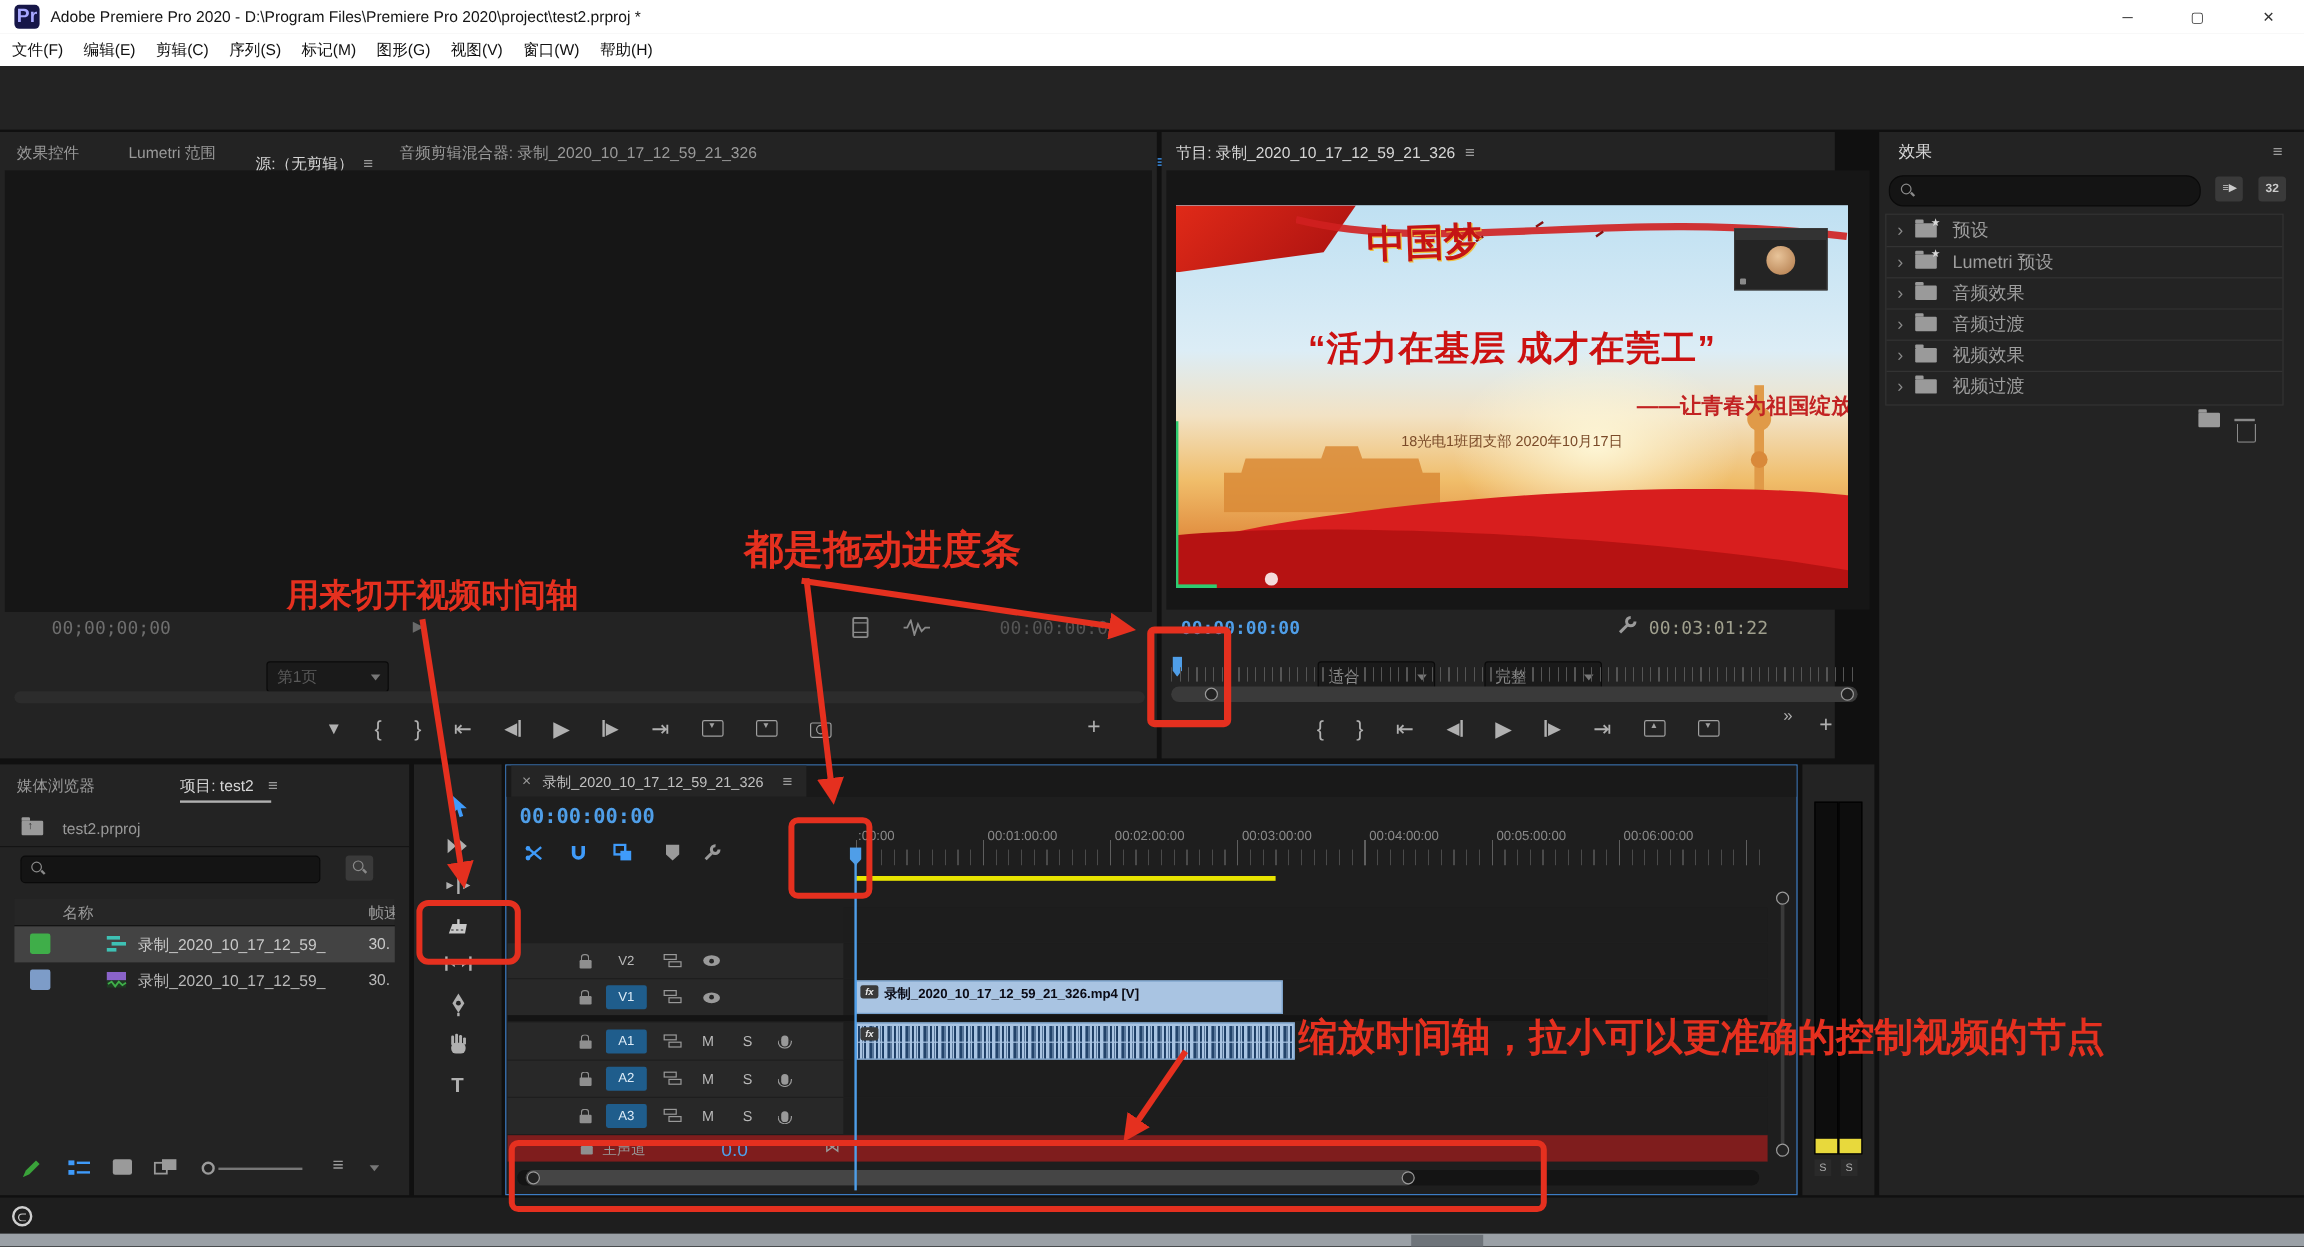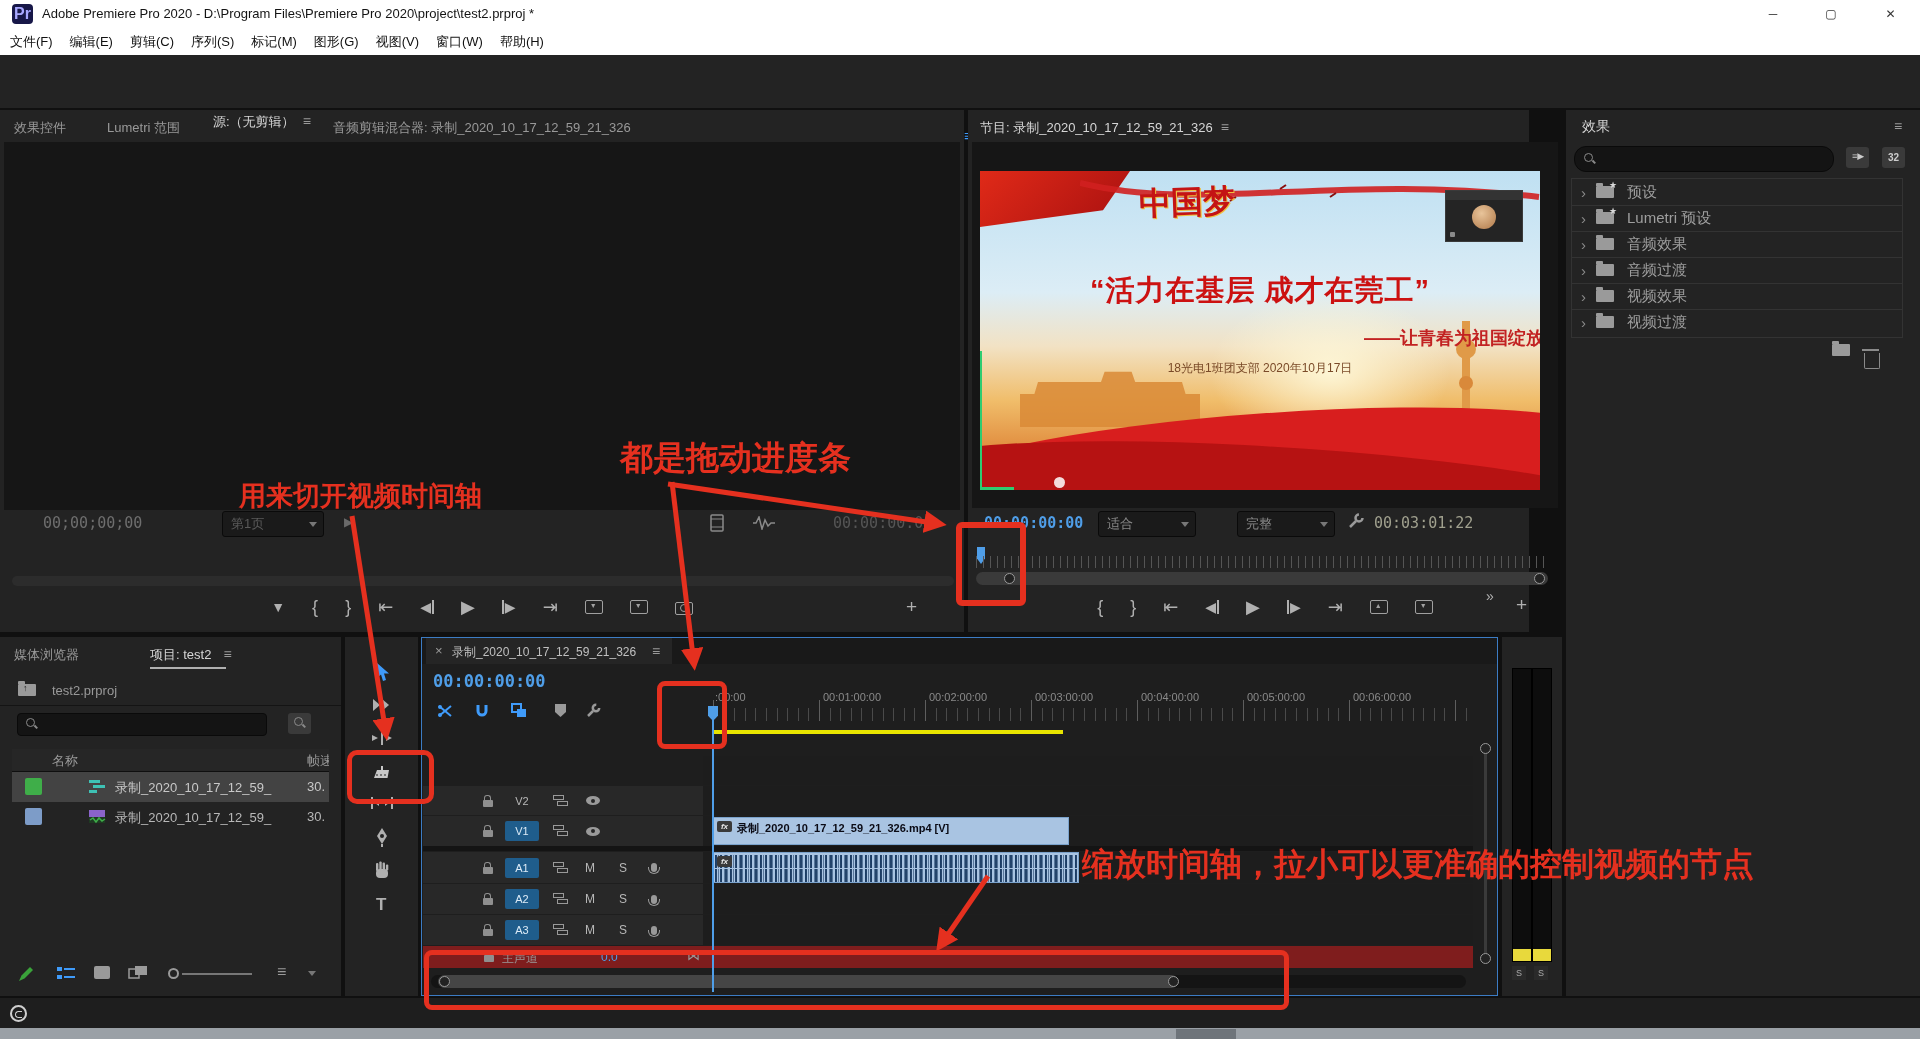--- a/index.html
+++ b/index.html
@@ -7,21 +7,21 @@
          font-family:"Liberation Sans",sans-serif;color:#b8b8b8;font-size:13px;}
   .a{position:absolute;}
   .panel{position:absolute;background:#232323;}
   .mono{font-family:"DejaVu Sans Mono",monospace;}
   .tab{color:#999;font-size:13px;white-space:nowrap;}
   .tab.active{color:#d6d6d6;}
   .ham{color:#9a9a9a;font-size:14px;}
   .tc-dim{color:#6e6e6e;font-size:15px;}
   .tc-blue{color:#4f9ee8;font-weight:bold;font-size:15px;}
   .dd{position:absolute;background:#1a1a1a;border:1px solid #0a0a0a;border-radius:3px;
-      color:#8a8a8a;font-size:13px;line-height:24px;padding:0 8px;}
+      color:#8a8a8a;font-size:13px;line-height:24px;padding:0 8px;margin-top:40px;}
   .dd .chv{position:absolute;right:7px;top:10px;width:7px;height:7px;}
   .chv::before{content:"";position:absolute;border-left:4px solid transparent;border-right:4px solid transparent;border-top:5px solid #777;}
   .transport{position:absolute;display:flex;justify-content:center;align-items:center;gap:27px;color:#b0b0b0;}
   .tbtn{font-size:14px;line-height:1;cursor:default;}
   .tbtn.big{font-size:18px;}
   .barR{border-right:2px solid #b0b0b0;padding-right:1px;}
   .barL{border-left:2px solid #b0b0b0;padding-left:1px;}
   .machine{width:16px;height:12px;border:1px solid #a0a0a0;border-radius:2px;position:relative;}
   .machine::after{content:"▼";position:absolute;left:4px;top:1px;font-size:7px;color:#a0a0a0;}
   .machine.up::after{content:"▲";}
@@ -106,21 +106,21 @@
       <span style="color:#9a9a9a;">音频</span>
       <span style="color:#9a9a9a;">图形</span>
       <span style="color:#9a9a9a;">库</span>
     </div>
     <div class="a" style="left:1322px;top:68px;color:#9a9a9a;font-size:16px;">»</div>
   </div>
 
   <div class="panel" style="left:0;top:110px;width:964px;height:522px;">
     <div class="a" style="left:14px;top:9px;"><span class="tab">效果控件</span></div>
     <div class="a" style="left:107px;top:9px;"><span class="tab">Lumetri 范围</span></div>
-    <div class="a" style="left:213px;top:3px;display:flex;gap:8px;">
+    <div class="a" style="left:213px;top:18px;display:flex;gap:8px;">
         <span class="tab active">源:（无剪辑）</span>
         <span class="ham">≡</span>
       </div>
     <div class="a" style="left:333px;top:9px;width:440px;overflow:hidden;"><span class="tab">音频剪辑混合器: 录制_2020_10_17_12_59_21_326</span></div>
     <div class="a" style="left:4px;top:32px;width:956px;height:368px;background:#161616;"></div>
     <div class="a tc-dim mono" style="left:43px;top:404px;">00;00;00;00</div>
     <div class="dd" style="left:222px;top:401px;width:84px;">
       <span style="color:#5a5a5a;">第1页</span><span class="chv"></span>
     </div>
     <div class="a" style="left:344px;top:405px;color:#6a6a6a;font-size:12px;">▶</div>
@@ -520,21 +520,21 @@
       <span class="target" style="margin-left:14px;"></span>
       <span style="margin-left:17px;color:#b8b8b8;font-size:12px;">M</span>
       <span style="margin-left:24px;color:#b8b8b8;font-size:12px;">S</span>
       <span class="mic" style="margin-left:24px;"></span>
     </div>
     <div class="a" style="left:281px;top:277px;width:770px;height:30px;background:#1d1d1d;"></div>
 
     <div class="a" style="left:1px;top:308px;width:1050px;height:22px;background:#7f1d1d;">
       <span class="lock" style="position:absolute;left:61px;top:4px;"></span>
       <span class="a" style="left:79px;top:4px;color:#9a9a9a;font-size:12px;">主声道</span>
-      <span class="a" style="left:178px;top:4px;color:#4f9ee8;font-size:12px;">0.0</span>
+      <span class="a" style="left:178px;top:4px;color:#4f9ee8;font-size:16px;">0.0</span>
       <span class="a" style="left:264px;top:2px;color:#9a9a9a;font-size:13px;">⋈</span>
     </div>
 
     <div class="a" style="left:9px;top:337px;width:1035px;height:13px;background:#141414;border-radius:7px;"></div>
     <div class="a" style="left:16px;top:337px;width:740px;height:13px;background:#454545;border-radius:7px;"></div>
     <div class="circle-h" style="left:17px;top:338px;"></div>
     <div class="circle-h" style="left:746px;top:338px;"></div>
 
     <div class="a" style="left:1062px;top:116px;width:3px;height:200px;background:#3a3a3a;"></div>
     <div class="circle-h" style="left:1058px;top:105px;"></div>

